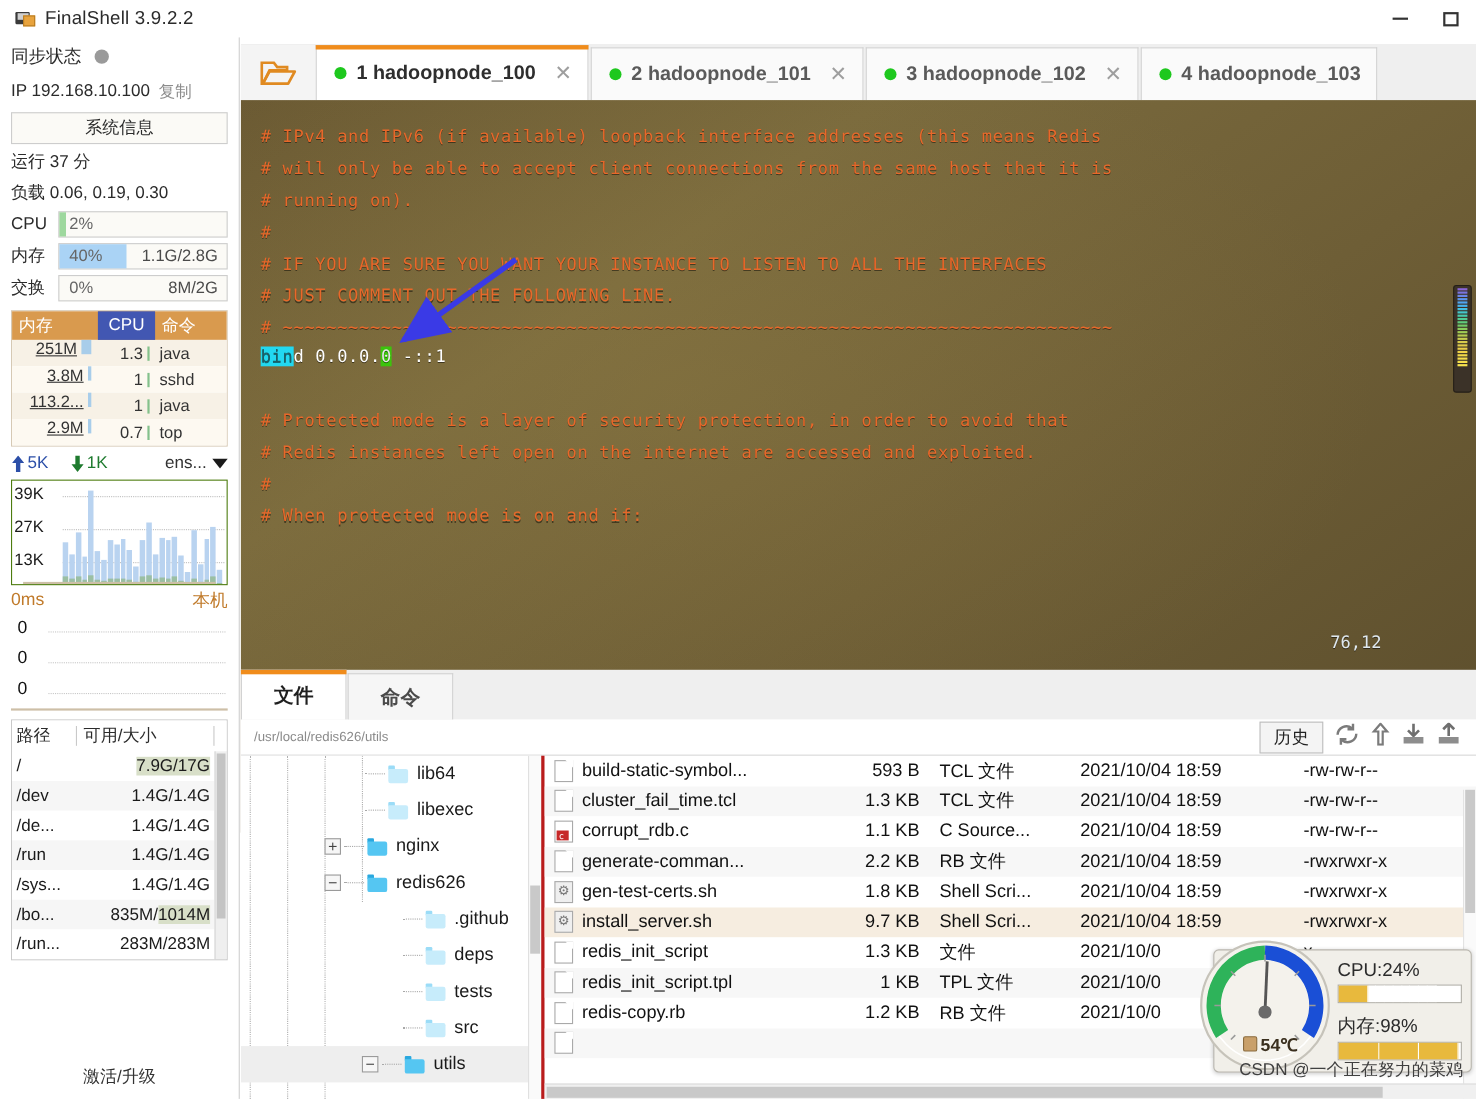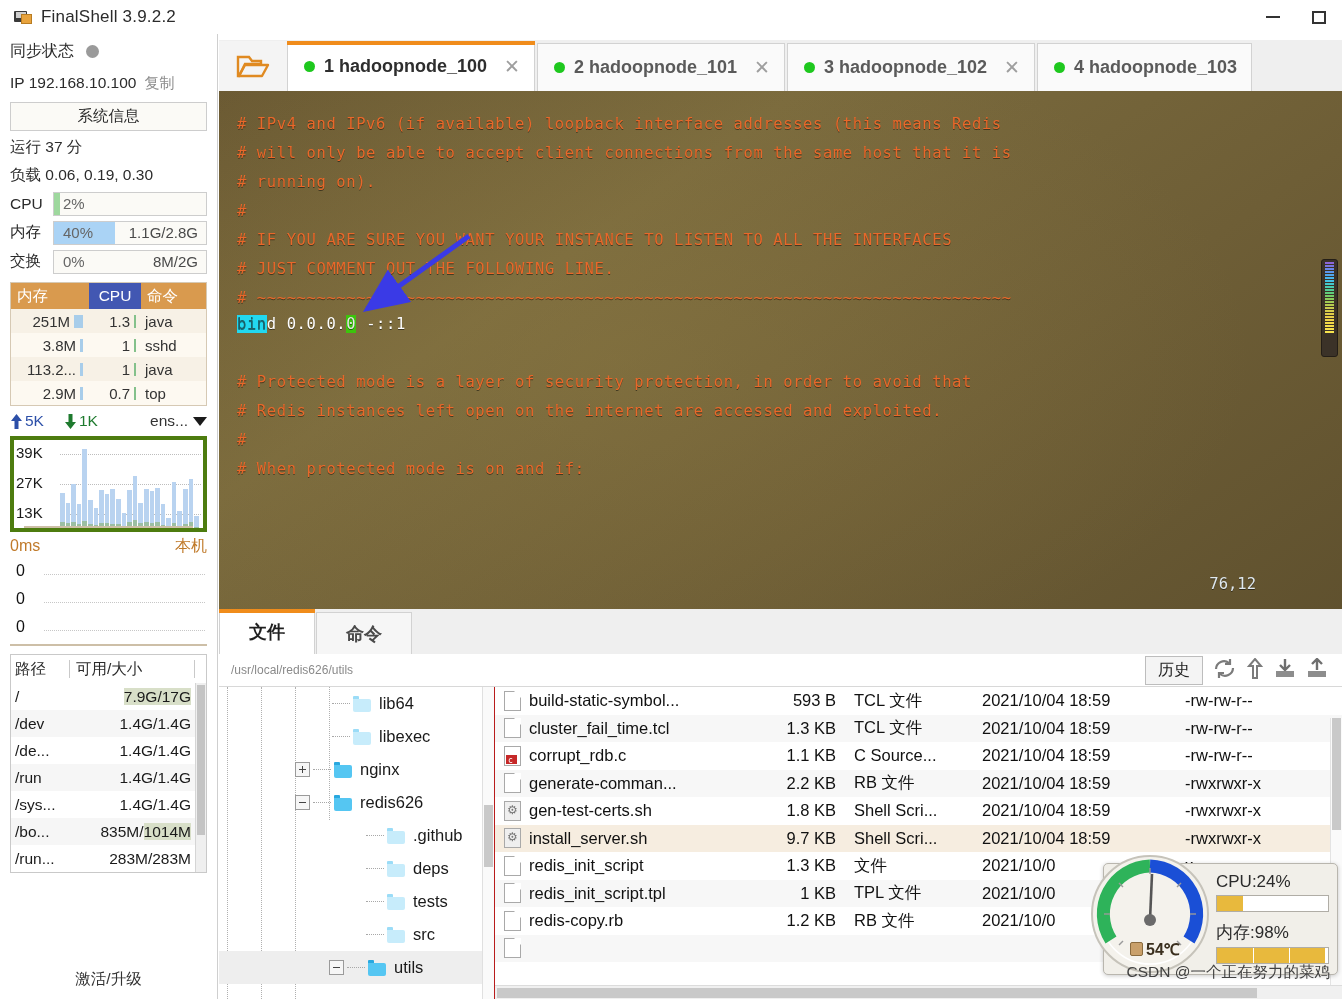--- a/index.html
+++ b/index.html
@@ -74,35 +74,35 @@
   
   .proc-table { margin: 6px 10px 0 10px; border: 1px solid #d6c9b4; }
   .proc-head { display: flex; height: 26px; background: #d99a4e; }
   .proc-head > div { font-size: 15.5px; color: #fff; display: flex; align-items: center; padding: 0 6px; }
   .ph-mem { width: 78px; }
   .ph-cpu { width: 52px; background: #4257b2; justify-content: center; }
   .ph-cmd { flex: 1; }
   .proc-row { display: flex; height: 24px; font-size: 15px; color: #333; }
   .proc-row:nth-child(odd) { background: #fdf9f1; }
   .proc-row:nth-child(even) { background: #f7f1e6; }
-  .pr-mem { width: 78px; text-align: right; padding-right: 6px; display: flex; align-items: center; justify-content: flex-end; }
+  .pr-mem { width: 78px; text-align: right; padding-right: 6px; display: flex; justify-content: flex-end; text-decoration: underline; }
   .pr-mem i { display: inline-block; width: 3px; height: 13px; background: #a8cdea; margin-left: 4px; }
   .pr-mem i.wide { width: 9px; }
   .pr-cpu { width: 52px; text-align: right; padding-right: 5px; display: flex; align-items: center; justify-content: flex-end; }
   .pr-cpu i { display: inline-block; width: 2px; height: 13px; background: #84c18b; margin-left: 4px; }
   .pr-cmd { flex: 1; padding-left: 4px; display: flex; align-items: center; }
 
   
   .net-head { display: flex; align-items: center; height: 30px; padding: 0 10px; font-size: 15.5px; gap: 4px; }
   .net-up { color: #2c4fa8; display: flex; align-items: center; gap: 2px; }
   .net-down { color: #1e7a2e; display: flex; align-items: center; gap: 2px; margin-left: 16px; }
   .net-iface { margin-left: auto; color: #333; display: flex; align-items: center; gap: 5px; }
   .caret-d { width: 0; height: 0; border-left: 7px solid transparent; border-right: 7px solid transparent; border-top: 9px solid #1a1a1a; }
   .net-chart {
-    margin: 0 10px; height: 96px; border: 4px solid #4d7c0f; background: #fff;
+    margin: 0 10px; height: 96px; border: 1px solid #4d7c0f; background: #fff;
     position: relative; overflow: hidden;
   }
   .net-axis { position: absolute; left: 2px; font-size: 15px; color: #1a1a1a; }
   .gridline { position: absolute; left: 46px; right: 2px; border-top: 1px dotted #bdbdbd; }
   .bars { position: absolute; left: 46px; right: 4px; bottom: 0; top: 4px; display: flex; align-items: flex-end; gap: 1px; }
   .bar { flex: 1; background: #b9d3f0; position: relative; }
   .bar .gr { position: absolute; left: 0; right: 0; bottom: 0; background: #9bbfa3; }
   .net-base { position: absolute; left: 10px; right: 10px; height: 2px; background: #cdbfa7; }
 
   
@@ -205,21 +205,21 @@
   .f-tab.active { background: #fff; color: #1f1f1f; height: 45px; }
   .f-tab.active:before { content:""; position:absolute; left:-1px; right:-1px; top:-1px; height:4px; background:#f08c1b; }
   .f-path-row { height: 33px; display: flex; align-items: center; border-bottom: 1px solid #d8d8d8; }
   .f-path { font-size: 12px; color: #8a8a8a; padding-left: 12px; }
   .f-tools { margin-left: auto; display: flex; align-items: center; gap: 10px; padding-right: 14px; }
   .f-histbtn {
     border: 1px solid #bdbdbd; background: #f4f4f4; font-size: 16px; color: #222; padding: 3px 12px;
   }
   .f-body { display: flex; height: 312px; }
   .tree {
-    width: 276px; border-right: 1px solid #b91c1c; position: relative; overflow: hidden; background: #fff;
+    width: 276px; border-right: 3px solid #b91c1c; position: relative; overflow: hidden; background: #fff;
   }
   .tree-row { height: 33px; display: flex; align-items: center; font-size: 16.5px; color: #1a1a1a; position: relative; }
   .tree-row.sel { background: #eeeeee; }
   .tree-guides { position: absolute; left: 0; top: 0; bottom: 0; width: 100%; pointer-events: none; }
   .vline { position: absolute; top: 0; bottom: 0; width: 1px; border-left: 1px dotted #b0b0b0; }
   .expander {
     width: 15px; height: 15px; border: 1px solid #9a9a9a; background: #f6f6f6; position: relative; flex: none;
   }
   .expander:before { content:""; position:absolute; left:3px; right:3px; top:6px; height:1px; background:#444; }
   .expander.plus:after { content:""; position:absolute; top:3px; bottom:3px; left:6px; width:1px; background:#444; }

